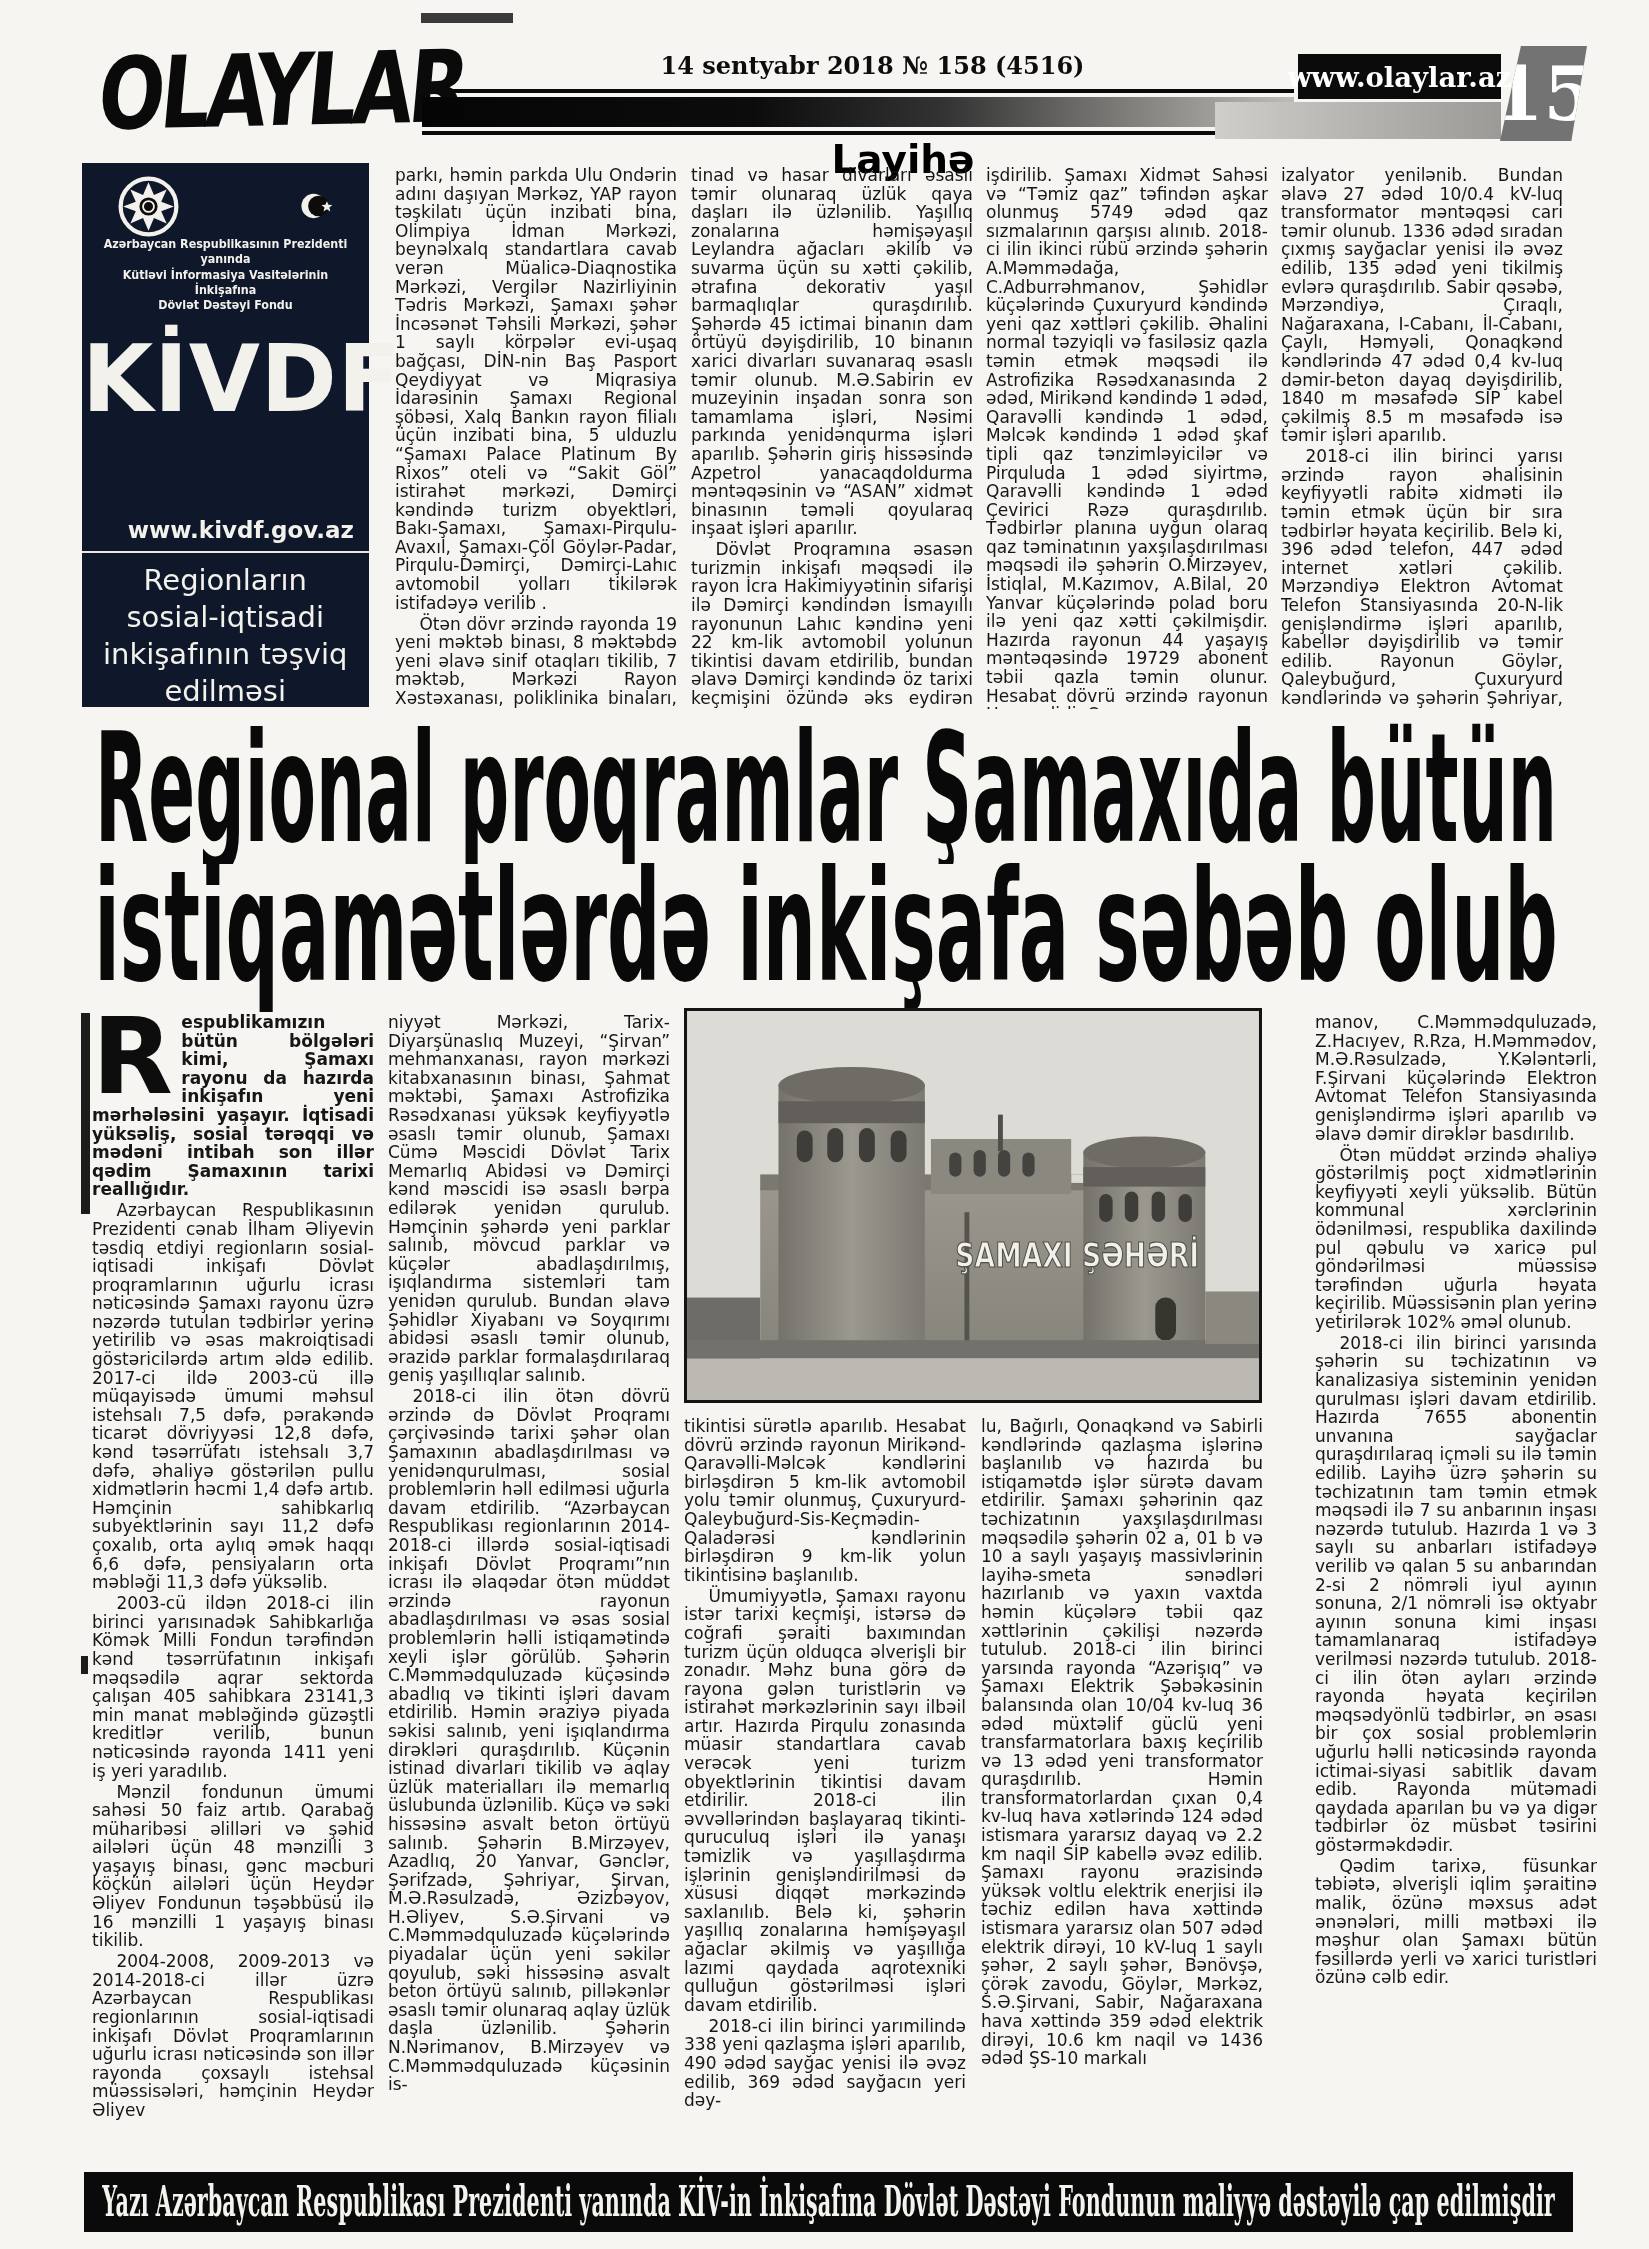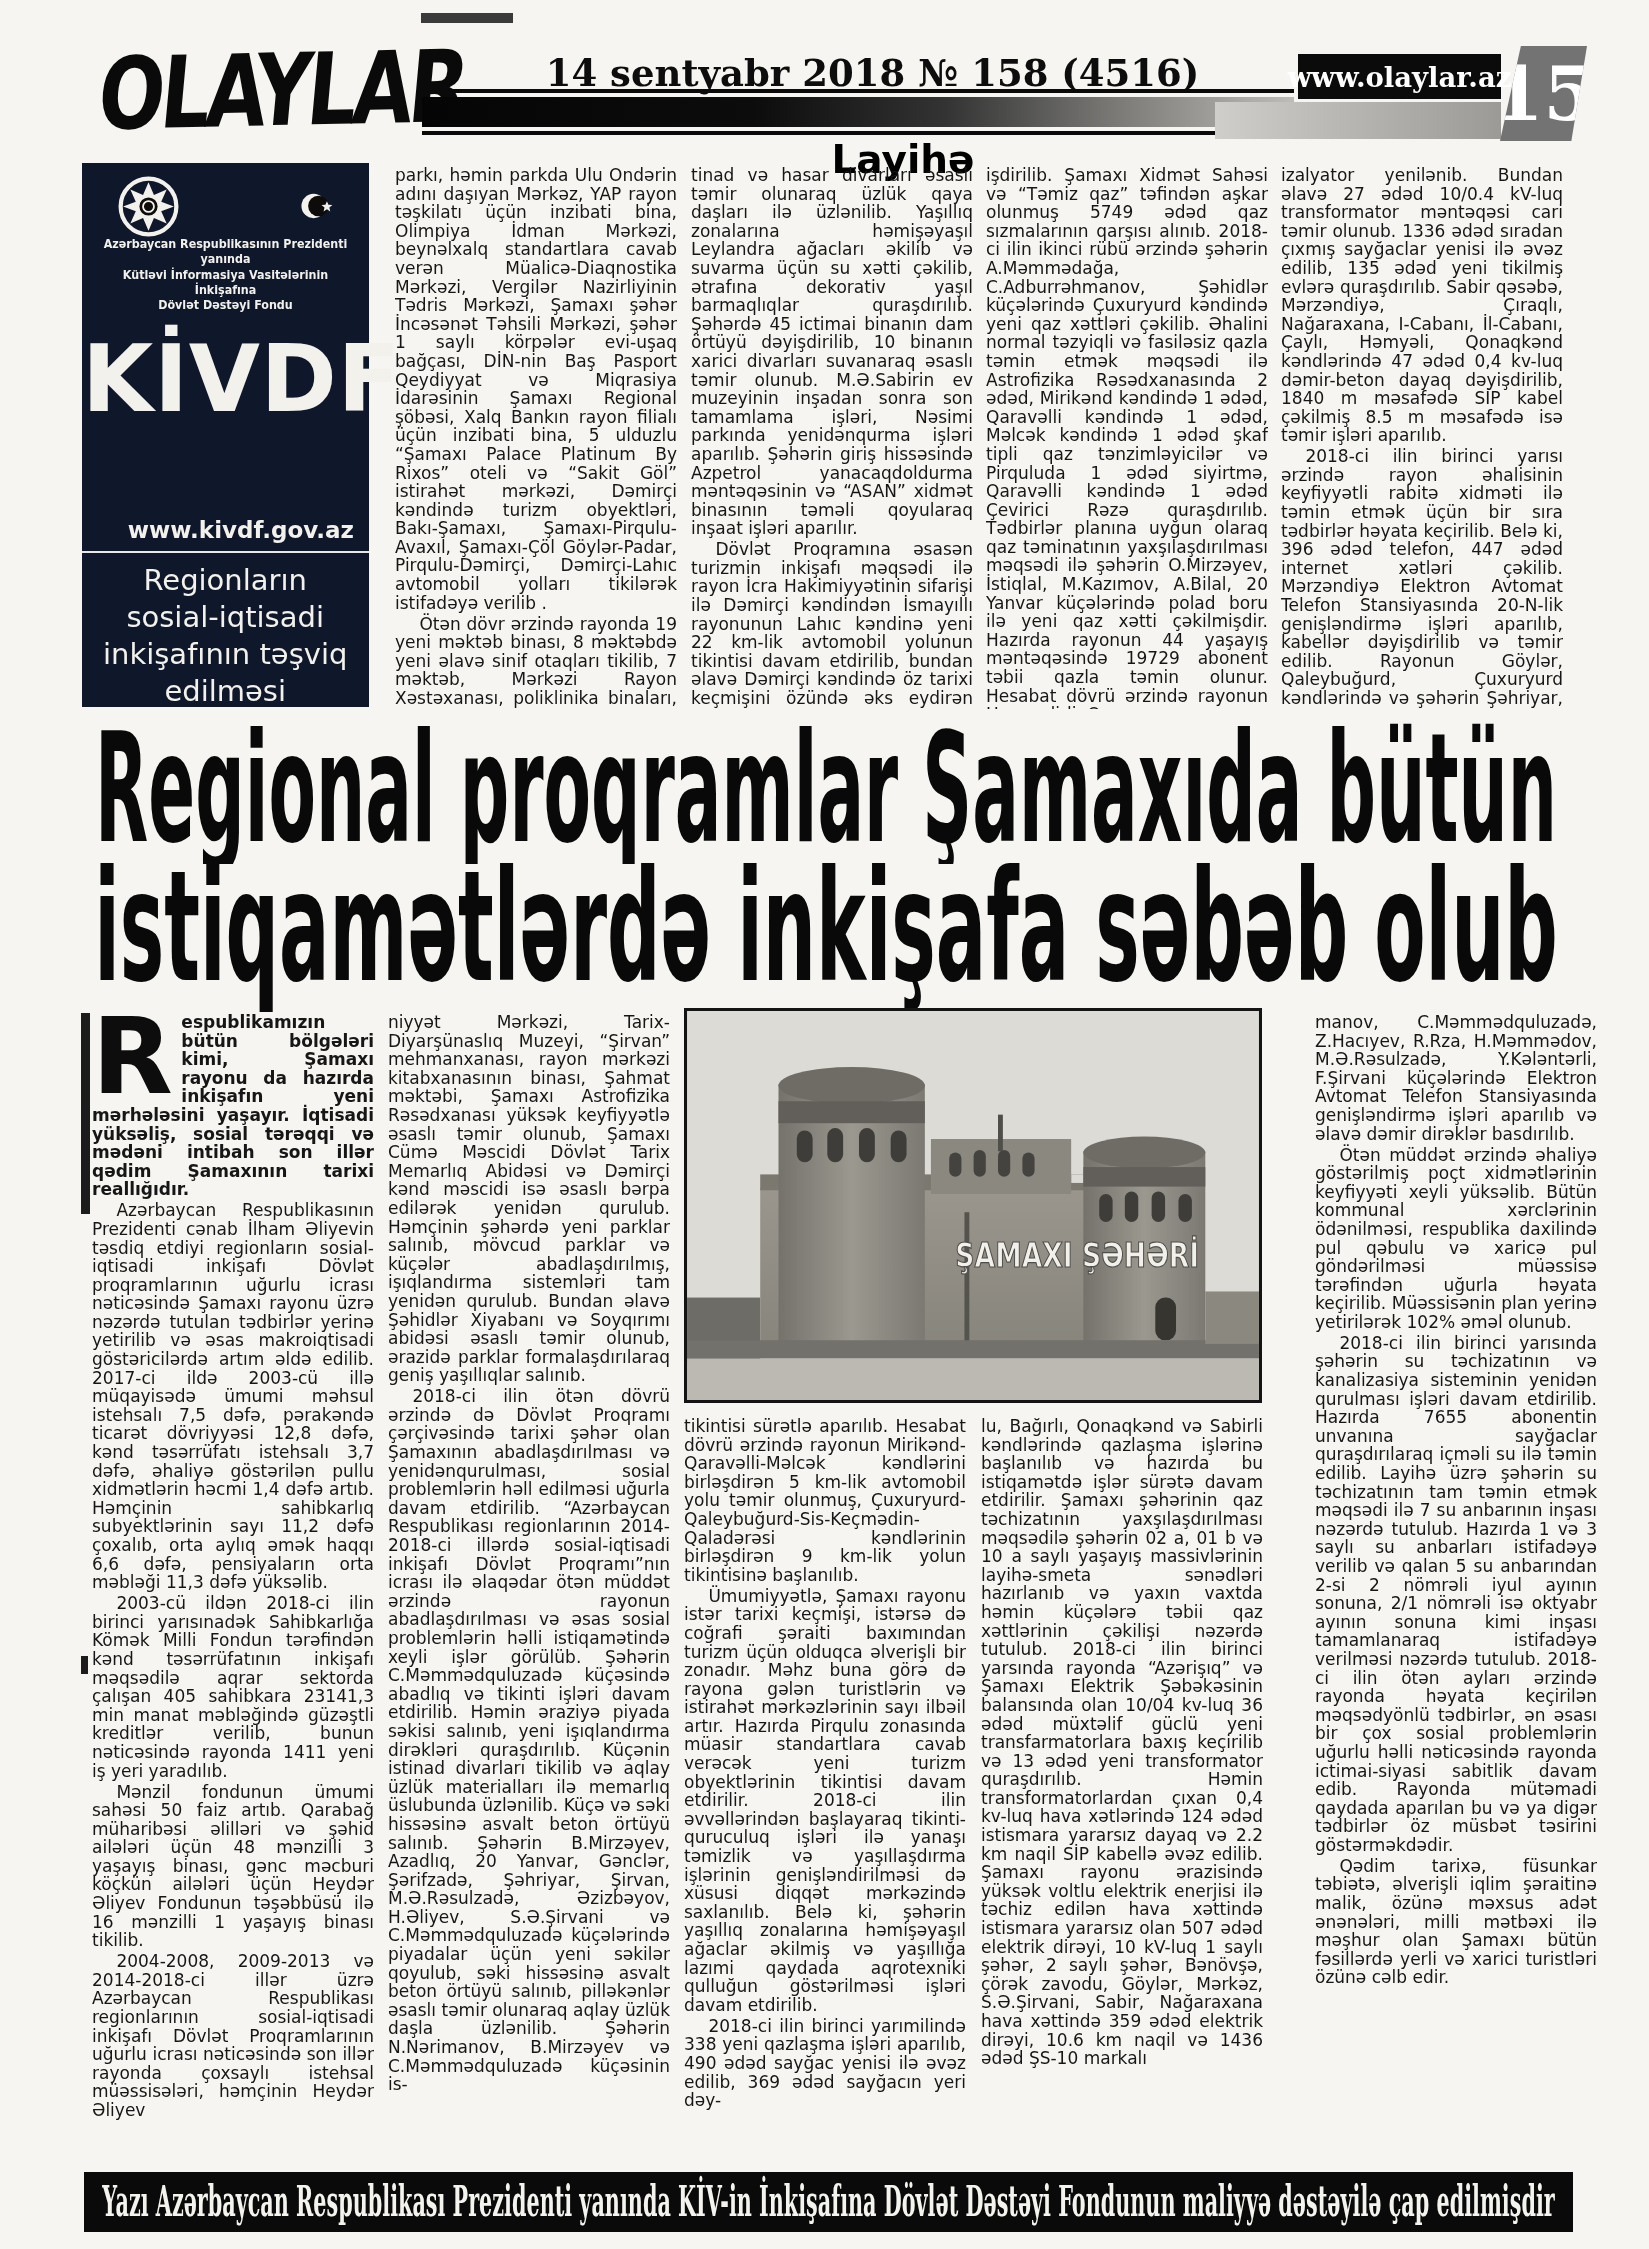--- a/index.html
+++ b/index.html
@@ -1,21 +1,21 @@
 <!DOCTYPE html>
 <html style="font-size:9.8px"><head>
 <meta charset="utf-8">
 <style>
   html,body{margin:0;padding:0;background:#888;}
   .page{position:relative;width:1650px;height:2250px;background:#f6f5f1;font-family:"DejaVu Sans","Liberation Sans",sans-serif;color:#151515;overflow:hidden;}
   .abs{position:absolute;}
 
   
   .logo{left:92px;top:66px;width:342px;height:104px;font-size:78px;font-weight:900;letter-spacing:-4.3px;transform:skewX(-6deg) scaleY(1.28) rotate(-1deg);transform-origin:left bottom;color:#0a0a0a;white-space:nowrap;}
-  .date-line{left:488px;top:51px;width:769px;text-align:center;font-family:"DejaVu Serif","Liberation Serif",serif;font-weight:bold;font-size:37px;color:#0d0d0d;white-space:nowrap;}
+  .date-line{left:488px;top:51px;width:769px;text-align:center;font-family:"DejaVu Serif","Liberation Serif",serif;font-weight:bold;font-size:24px;color:#0d0d0d;white-space:nowrap;}
   .rule-bar{left:422px;top:89px;width:872px;height:46px;border-top:4.3px solid #0a0a0a;border-bottom:4.3px solid #0a0a0a;padding:3.7px 0;box-sizing:border-box;}
   .bar-fill{width:100%;height:30.5px;background:linear-gradient(90deg,#050505 0%,#0c0c0c 38%,#333 60%,#7c7b78 80%,#bdbcb8 100%);}
   .gray-tail{left:1215px;top:102px;width:286px;height:37px;background:linear-gradient(90deg,#cfcecb,#9b9a96);}
   .site-box{left:1298px;top:54px;width:203px;height:45px;background:#0b0b0b;color:#fff;display:flex;align-items:center;justify-content:center;font-family:"DejaVu Serif","Liberation Serif",serif;font-weight:bold;font-size:27.5px;}
   .page-num{left:1500px;top:46px;width:87px;height:95px;background:#737373;clip-path:polygon(24% 0,100% 0,82% 100%,0 100%);color:#fff;display:flex;align-items:center;justify-content:center;font-family:"DejaVu Serif","Liberation Serif",serif;font-weight:bold;font-size:74px;}
   .section-label{left:720px;top:137px;width:366px;text-align:center;font-size:39px;font-weight:800;color:#000000;}
 
   
   .sidebar{left:82px;top:163px;width:287px;height:544px;background:#0f172a;color:#f2f1ec;}
   .sb-org{left:6.1px;top:74px;width:275px;text-align:center;font-size:11.6px;font-weight:bold;line-height:1.32;white-space:pre-line;transform:scaleX(.96);transform-origin:center top;}

